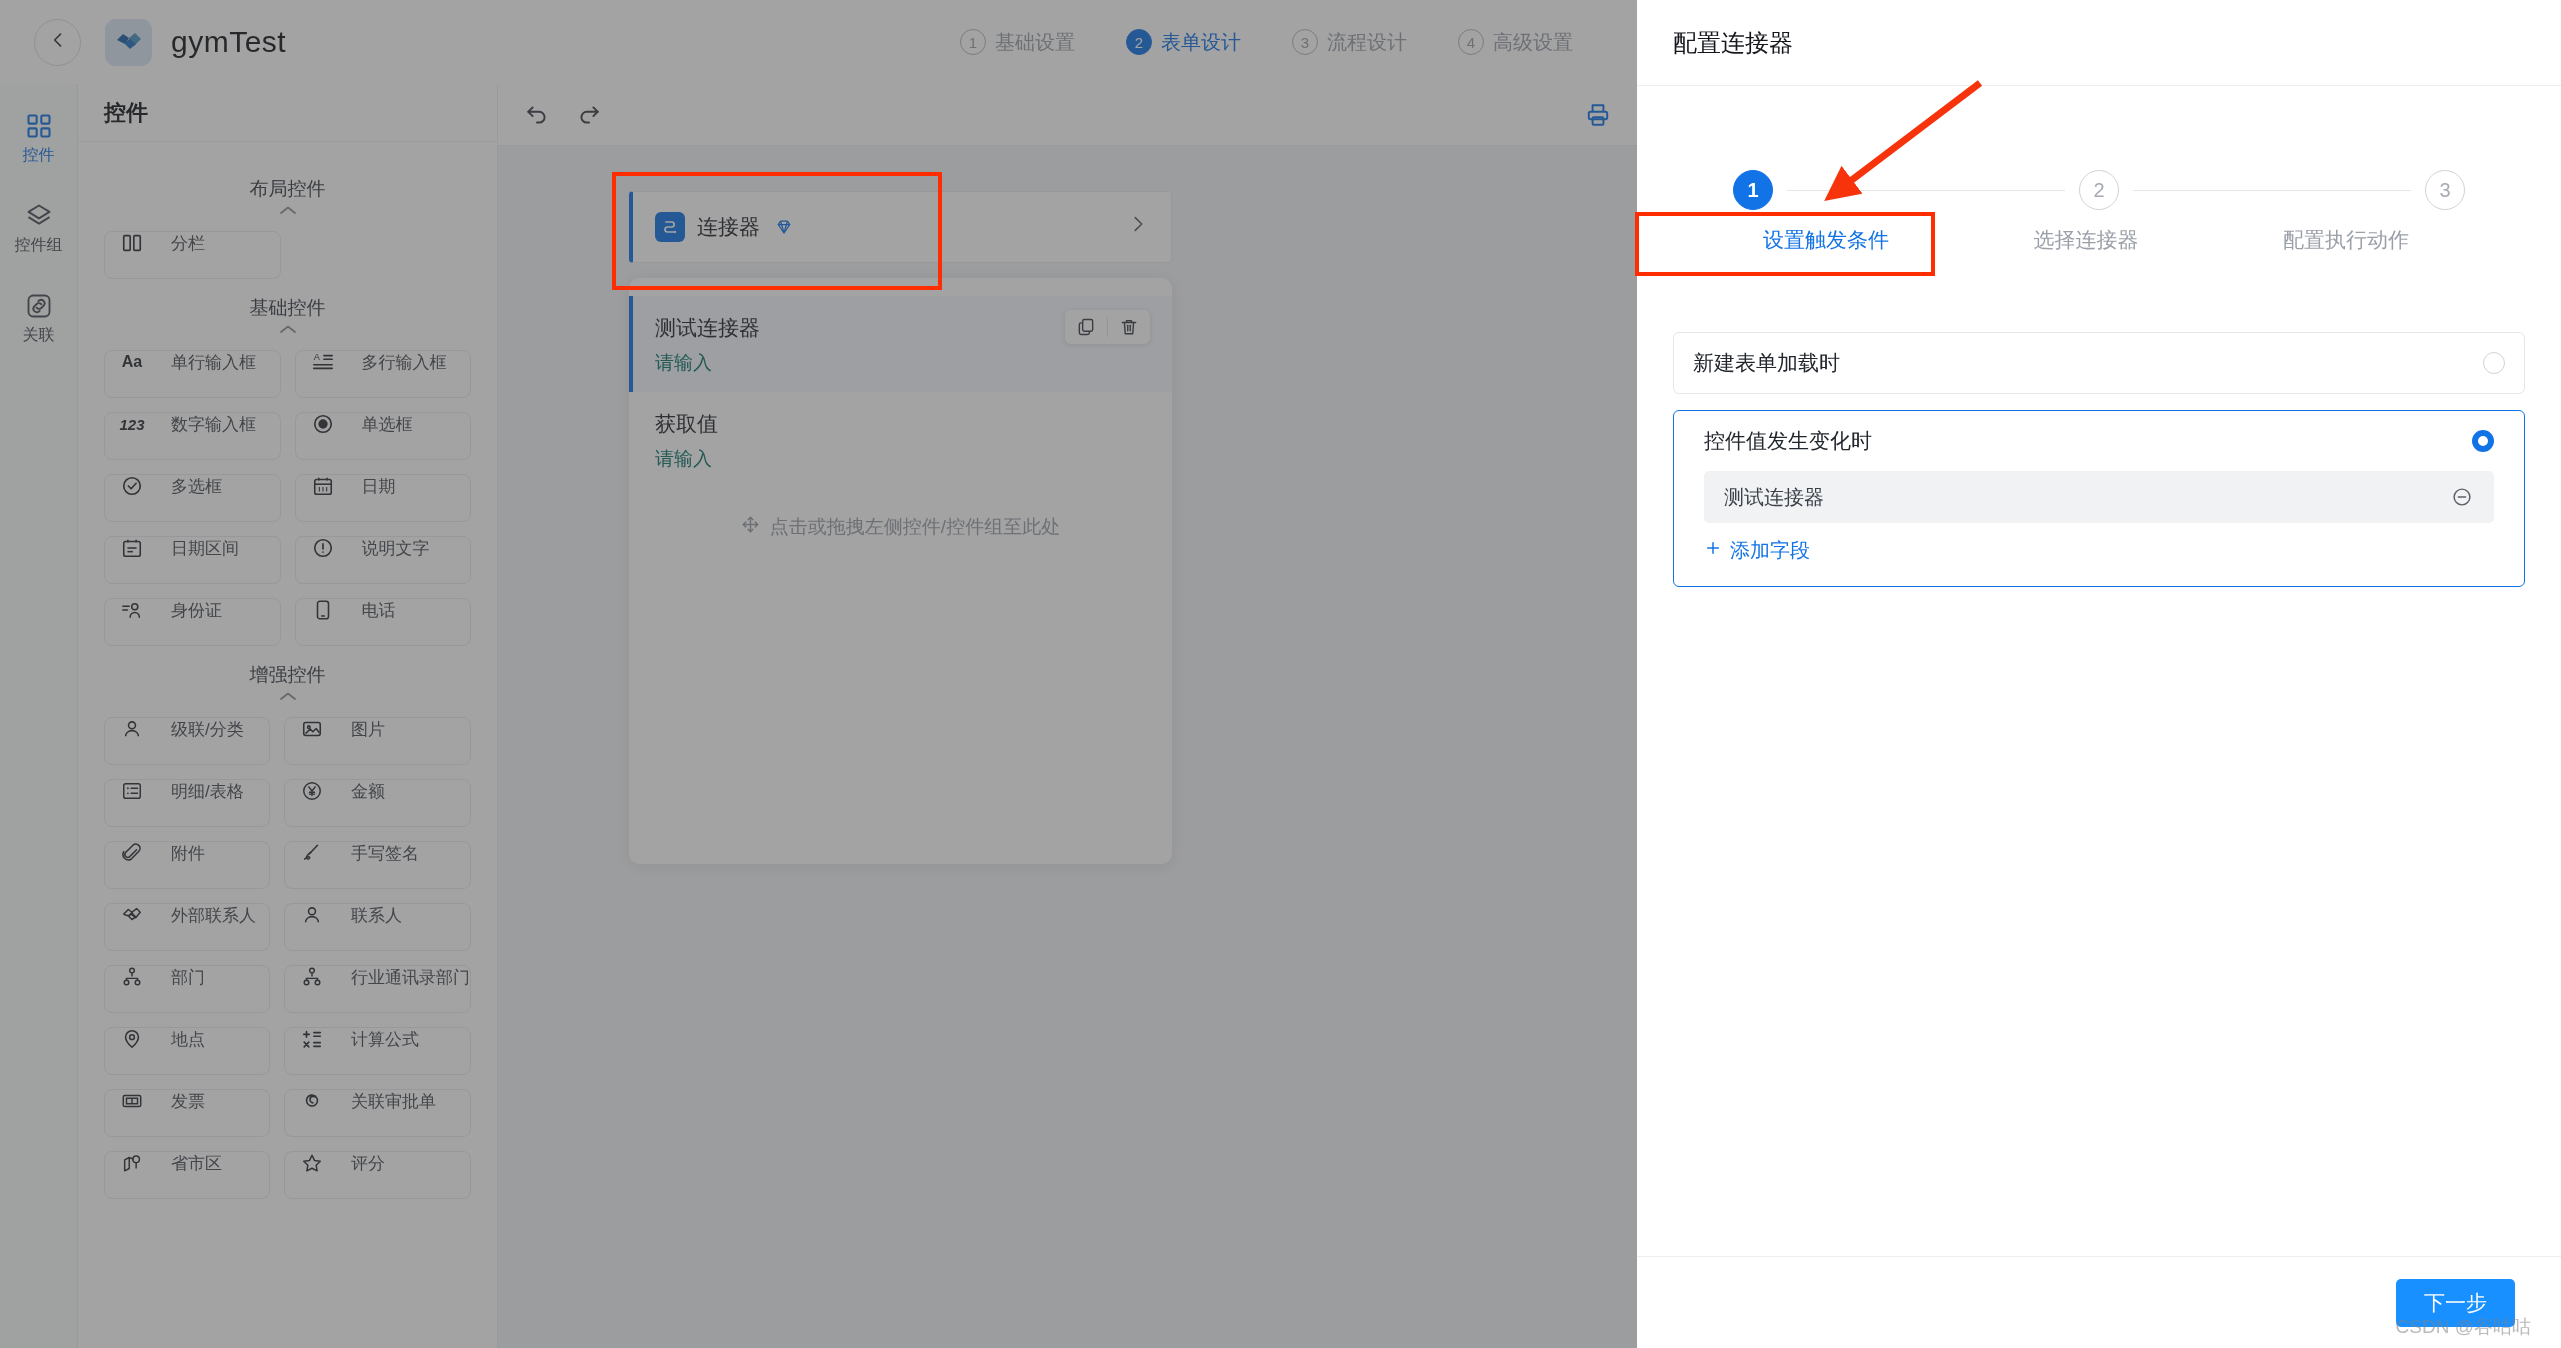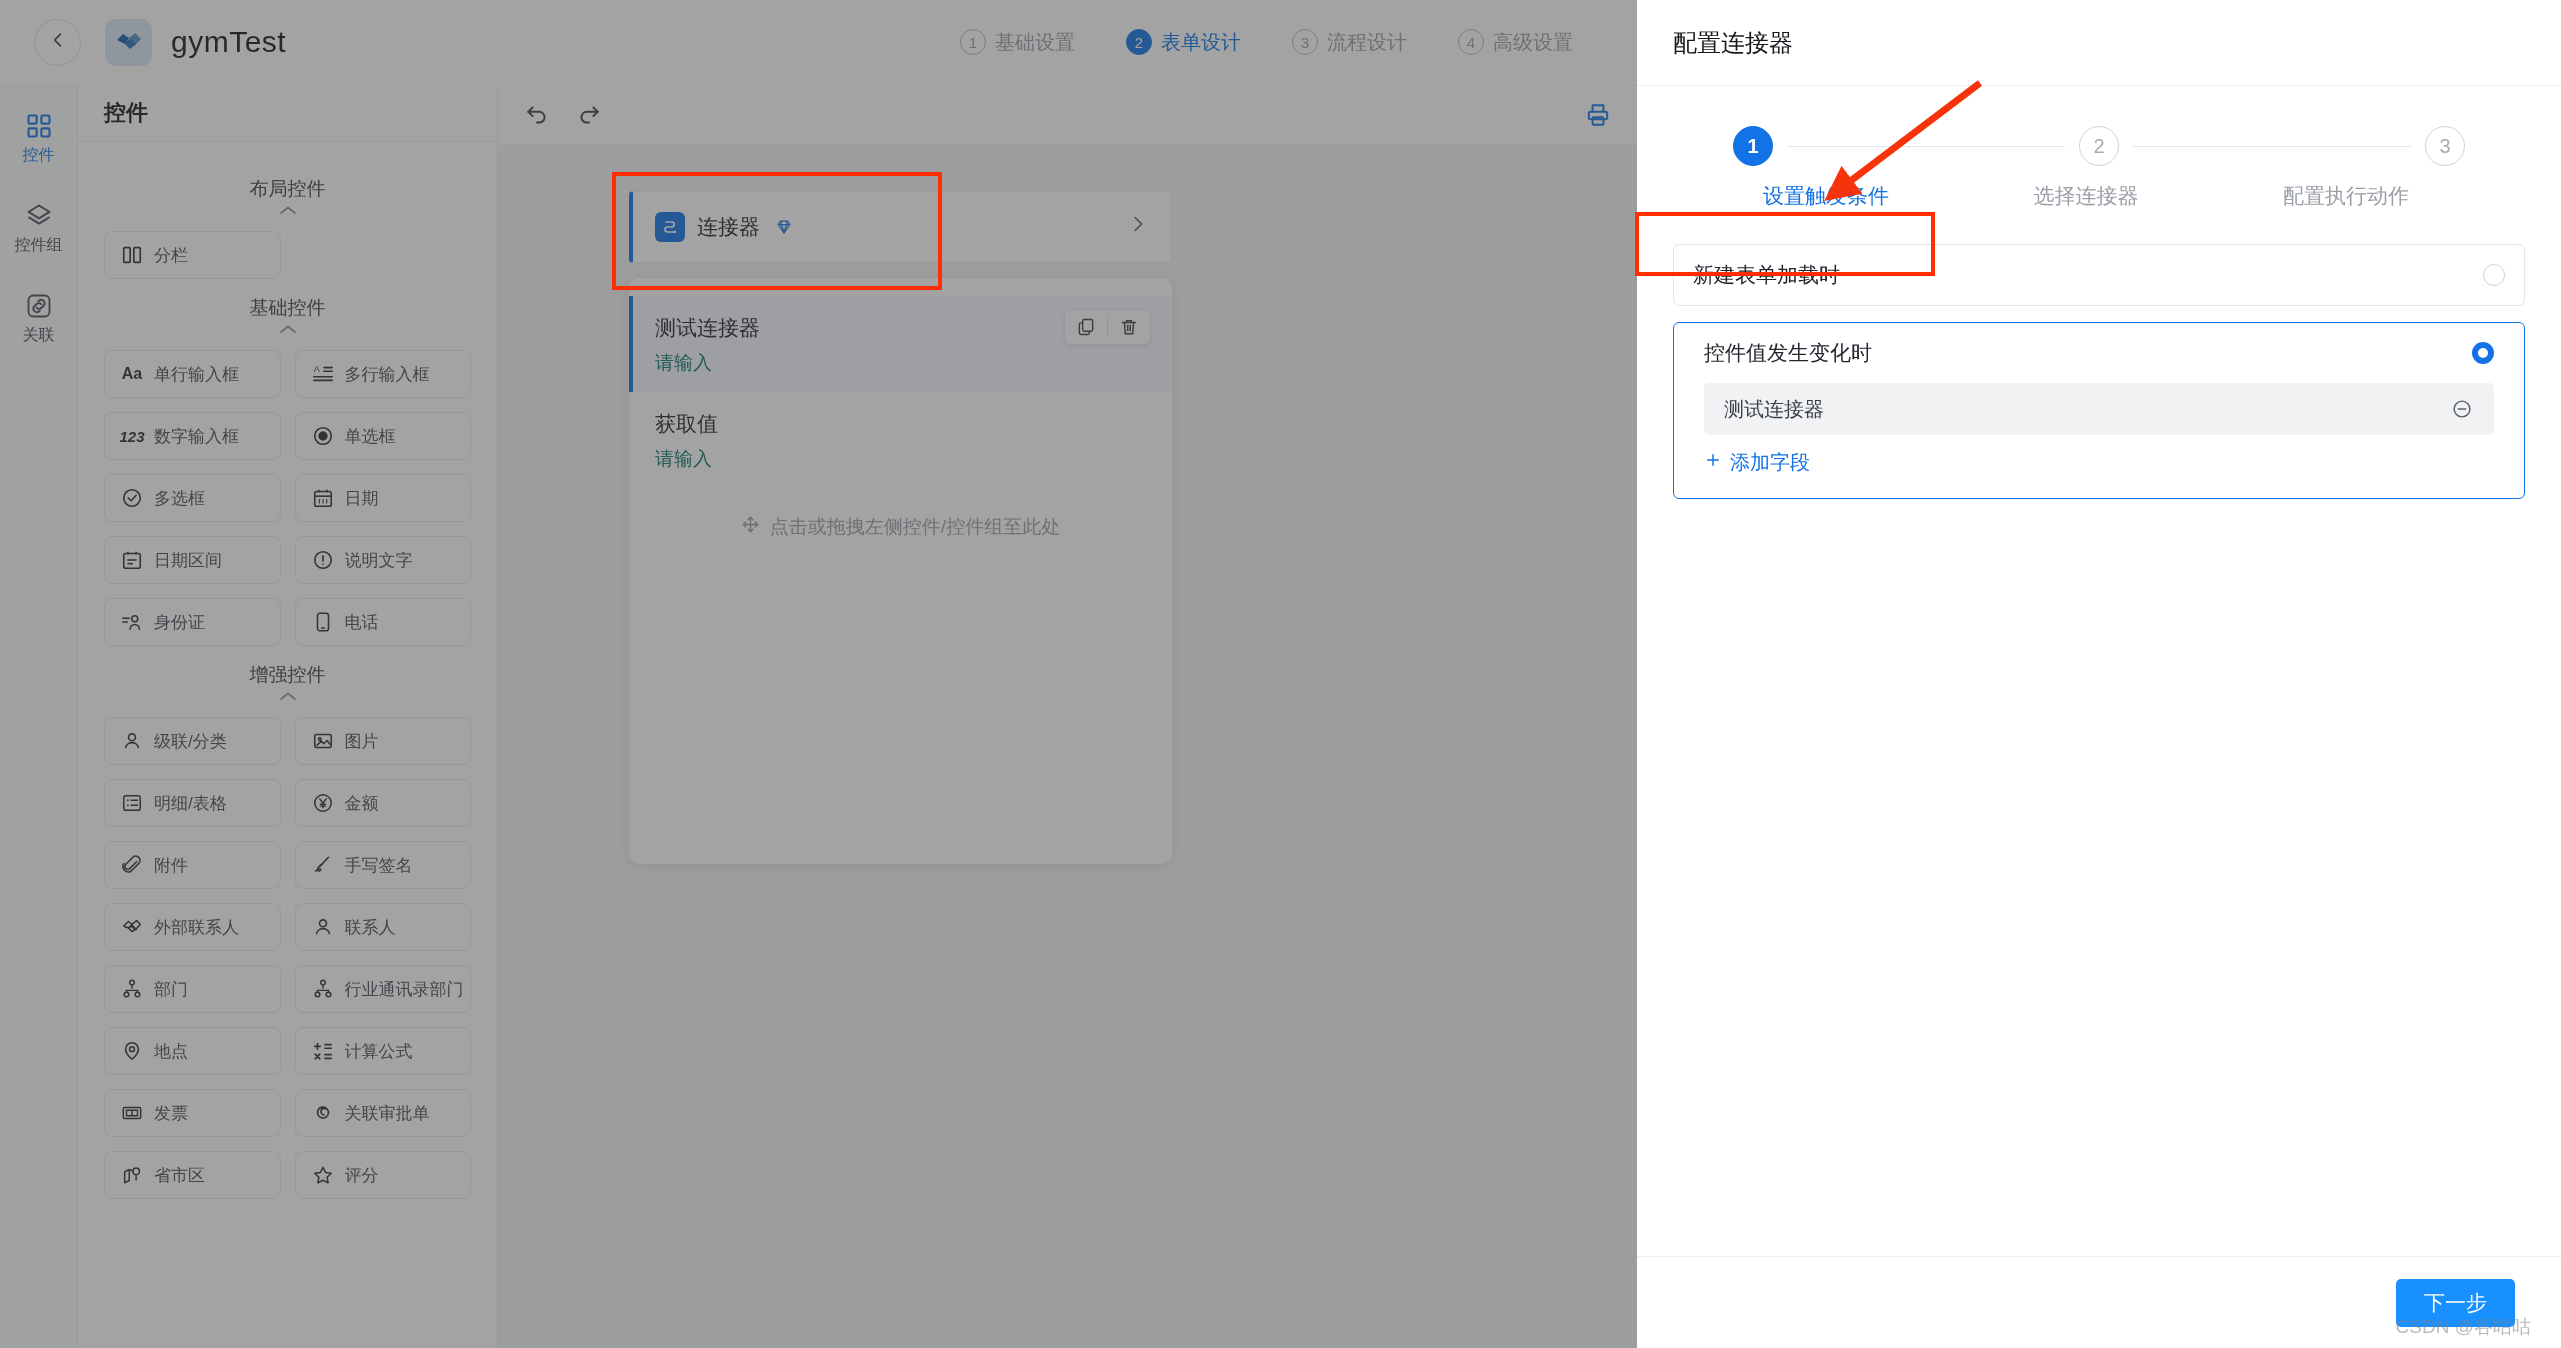--- a/index.html
+++ b/index.html
@@ -59,21 +59,21 @@
   .panel-head span { font-size: 22px; font-weight: bold; color: #16181d; }
   .panel-body { padding: 18px 26px 10px 26px; }
   .group-head {
     display: flex; align-items: center; justify-content: space-between;
     font-size: 19px; color: #3a3f48; margin: 16px 0 12px 0; cursor: pointer; flex-direction: column;
   }
   .group-head .chev { color: #8b9099; font-size: 15px; }
   .grid { display: grid; grid-template-columns: 1fr 1fr; gap: 14px 14px; }
   .ctrl {
     height: 48px; border: 1px solid #e8eaee; border-radius: 8px; background: #fff;
-    display: flex; align-items: center; gap: 11px; padding-left: 16px; cursor: pointer;
+    display: flex; gap: 28px; padding-left: 16px; cursor: pointer;
   }
   .ctrl .c-ico { width: 22px; height: 22px; display: flex; align-items: center; justify-content: center; color: #2b2f36; flex: none; }
   .ctrl .c-lab { font-size: 17px; color: #4a4f58; white-space: nowrap; overflow: hidden; }
   .ctrl .c-ico.txt { font-size: 16px; font-weight: bold; }
   .ctrl .c-ico.txt.it { font-style: italic; font-size: 15px; }
 
   
   .canvas-wrap { position: absolute; left: 498px; top: 84px; width: 1139px; height: 1264px; background: #f2f3f5; }
   .canvas-toolbar {
     height: 62px; background: #ffffff; border-bottom: 1px solid #eceef1;
@@ -112,21 +112,21 @@
     margin-top: 16px; height: 46px; display: flex; align-items: center; justify-content: center;
     gap: 10px; color: #9a9fa8; font-size: 19px; cursor: pointer;
   }
 
   
   .dim { position: absolute; left: 0; top: 0; width: 1637px; height: 1348px; background: rgba(60,60,60,.47); }
 
   
   .drawer {
     position: absolute; right: 0; top: 0; width: 924px; height: 1348px;
-    background: #ffffff; display: flex; flex-direction: column;
+    background: #ffffff; display: flex; flex-direction: column; gap: 44px;
   }
   .drawer-head { height: 86px; display: flex; align-items: center; padding: 0 36px; border-bottom: 1px solid #edeef1; }
   .drawer-head .dh-title { font-size: 24px; color: #16181d; }
 
   .stepper { position: relative; padding: 40px 96px 26px 96px; }
   .stepper-row { display: flex; align-items: center; }
   .st-circle {
     width: 40px; height: 40px; border-radius: 50%; border: 1.5px solid #cfd3d9; background: #fff;
     display: flex; align-items: center; justify-content: center; font-size: 20px; color: #a5aab3;
   }

